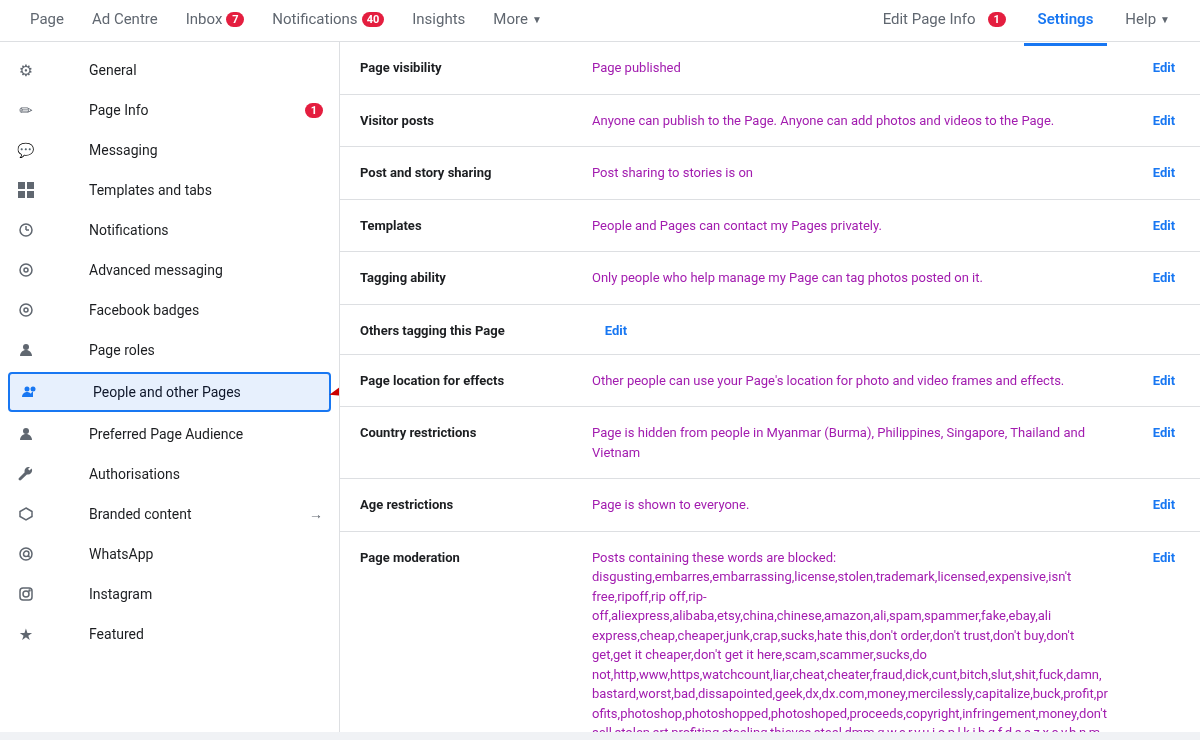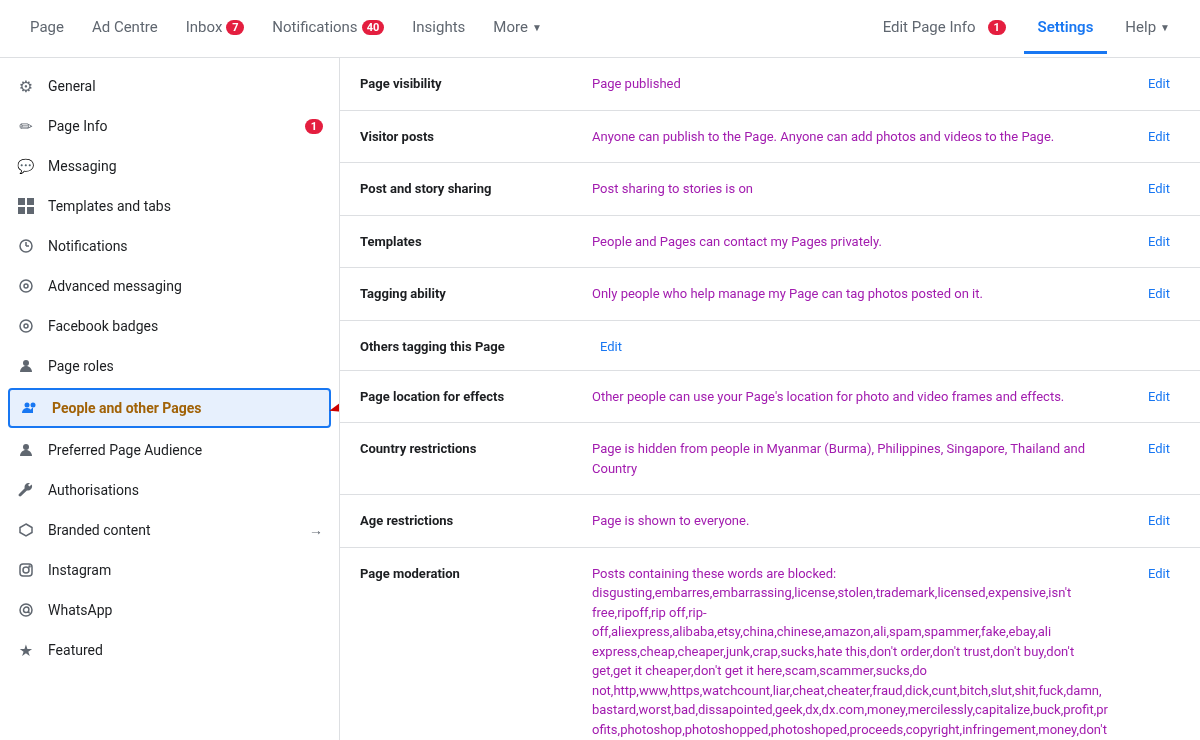--- a/index.html
+++ b/index.html
@@ -4,21 +4,21 @@
   <style>
     * { box-sizing: border-box; margin: 0; padding: 0; }
     body { font-family: -apple-system, BlinkMacSystemFont, 'Segoe UI', Roboto, Arial, sans-serif; font-size: 14px; background: #f0f2f5; color: #1c1e21; }
 
     
     .top-nav {
       display: flex;
       align-items: center;
       background: #fff;
       border-bottom: 1px solid #dddfe2;
-      height: 58px;
+      height: 42px;
       padding: 12px 16px;
       position: relative;
     }
     .nav-left { display: flex; align-items: center; gap: 0; }
     .nav-item {
       padding: 0 14px;
       height: 50px;
       display: flex;
       align-items: center;
       font-size: 15px;
@@ -74,32 +74,32 @@
       gap: 12px;
       position: relative;
     }
     .sidebar-item.active {
       background: #e7f0fd;
       border: 2px solid #1877f2;
       border-radius: 4px;
       margin: 2px 8px;
       padding: 8px 10px;
     }
-    .sidebar-item.active .sidebar-label { color: #a16207; font-weight: 700; }
+    .sidebar-item.active .sidebar-label { color: #0f172a; font-weight: 400; }
     .sidebar-icon {
       width: 20px;
       height: 20px;
       display: flex;
       align-items: center;
       justify-content: center;
       font-size: 16px;
       color: #606770;
       flex-shrink: 0;
     }
-    .sidebar-label { flex: 1; }
+    .sidebar-label { flex: 1; margin-left: 41px; }
 
     
     .content {
       flex: 1;
       background: #fff;
       overflow-y: auto;
       padding: 0;
     }
     .settings-row {
       display: flex;
@@ -120,27 +120,28 @@
     }
     .settings-value {
       flex: 1;
       font-size: 13px;
       color: #a21caf;
       line-height: 1.5;
       word-break: break-word;
     }
     .settings-edit {
       width: 40px;
-      text-align: left;
+      text-align: center;
       color: #1877f2;
       font-size: 13px;
       cursor: pointer;
       padding-left: 8px;
       padding-top: 2px;
       flex-shrink: 0;
+      font-weight: bold;
     }
   </style>
 </head>
 <body>
 
 <nav class="top-nav">
   <div class="nav-left">
     <div class="nav-item">
       <span>Page</span>
     </div>
@@ -299,36 +300,36 @@
             <polygon points="8,2 14,5.5 14,10.5 8,14 2,10.5 2,5.5"></polygon>
           </svg>
       </span>
       <span class="sidebar-label">Branded content</span>
       <span style="color:#606770;font-size:14px;">→</span>
     </div>
 
     <div class="sidebar-item">
       <span class="sidebar-icon">
         <svg width="16" height="16" viewBox="0 0 16 16" fill="none" stroke="#606770" stroke-width="1.5">
+            <circle cx="8" cy="8" r="6"></circle>
+            <path d="M5.5 8c0 1.4 1.1 2.5 2.5 2.5.5 0 1-.2 1.4-.4l1.6.5-.5-1.5c.2-.5.4-1 .4-1.6 0-1.4-1.1-2.5-2.5-2.5S5.5 6.6 5.5 8z"></path>
+          </svg>
+      </span>
+      <span class="sidebar-label">WhatsApp</span>
+    </div>
+
+    <div class="sidebar-item">
+      <span class="sidebar-icon">
+        <svg width="16" height="16" viewBox="0 0 16 16" fill="none" stroke="#606770" stroke-width="1.5">
             <rect x="2" y="2" width="12" height="12" rx="3"></rect>
             <circle cx="8" cy="8" r="3"></circle>
             <circle cx="11.5" cy="4.5" r="0.5" fill="#606770"></circle>
           </svg>
       </span>
       <span class="sidebar-label">Instagram</span>
-    </div>
-
-    <div class="sidebar-item">
-      <span class="sidebar-icon">
-        <svg width="16" height="16" viewBox="0 0 16 16" fill="none" stroke="#606770" stroke-width="1.5">
-            <circle cx="8" cy="8" r="6"></circle>
-            <path d="M5.5 8c0 1.4 1.1 2.5 2.5 2.5.5 0 1-.2 1.4-.4l1.6.5-.5-1.5c.2-.5.4-1 .4-1.6 0-1.4-1.1-2.5-2.5-2.5S5.5 6.6 5.5 8z"></path>
-          </svg>
-      </span>
-      <span class="sidebar-label">WhatsApp</span>
     </div>
 
     <div class="sidebar-item">
       <span class="sidebar-icon">★</span>
       <span class="sidebar-label">Featured</span>
     </div>
 
   </aside>
 
   <main class="content">
@@ -363,21 +364,21 @@
           <div class="settings-label">Others tagging this Page</div>
           <div class="settings-edit">Edit</div>
         </div>
         <div class="settings-row">
           <div class="settings-label">Page location for effects</div>
           <div class="settings-value">Other people can use your Page's location for photo and video frames and effects.</div>
           <div class="settings-edit">Edit</div>
         </div>
         <div class="settings-row">
           <div class="settings-label">Country restrictions</div>
-          <div class="settings-value">Page is hidden from people in Myanmar (Burma), Philippines, Singapore, Thailand and Country</div>
+          <div class="settings-value">Page is hidden from people in Myanmar (Burma), Philippines, Singapore, Thailand and Vietnam</div>
           <div class="settings-edit">Edit</div>
         </div>
         <div class="settings-row">
           <div class="settings-label">Age restrictions</div>
           <div class="settings-value">Page is shown to everyone.</div>
           <div class="settings-edit">Edit</div>
         </div>
         <div class="settings-row">
           <div class="settings-label">Page moderation</div>
           <div class="settings-value">Posts containing these words are blocked: disgusting,embarres,embarrassing,license,stolen,trademark,licensed,expensive,isn't free,ripoff,rip off,rip-off,aliexpress,alibaba,etsy,china,chinese,amazon,ali,spam,spammer,fake,ebay,ali express,cheap,cheaper,junk,crap,sucks,hate this,don't order,don't trust,don't buy,don't get,get it cheaper,don't get it here,scam,scammer,sucks,do not,http,www,https,watchcount,liar,cheat,cheater,fraud,dick,cunt,bitch,slut,shit,fuck,damn,bastard,worst,bad,dissapointed,geek,dx,dx.com,money,mercilessly,capitalize,buck,profit,profits,photoshop,photoshopped,photoshoped,proceeds,copyright,infringement,money,don't sell,stolen,art,profiting,stealing,thieves,steal,dmm,q,w,e,r,y,u,i,o,p,l,k,j,h,g,f,d,s,a,z,x,c,v,b,n,m,q,/w,/e,/r,/t,/y,/u,/i,/o,/p,/l,/k,/j,/h,/g,/f,/d,/s,/a,/z,/x,/c,/v,/b,/n,/m,price</div>

